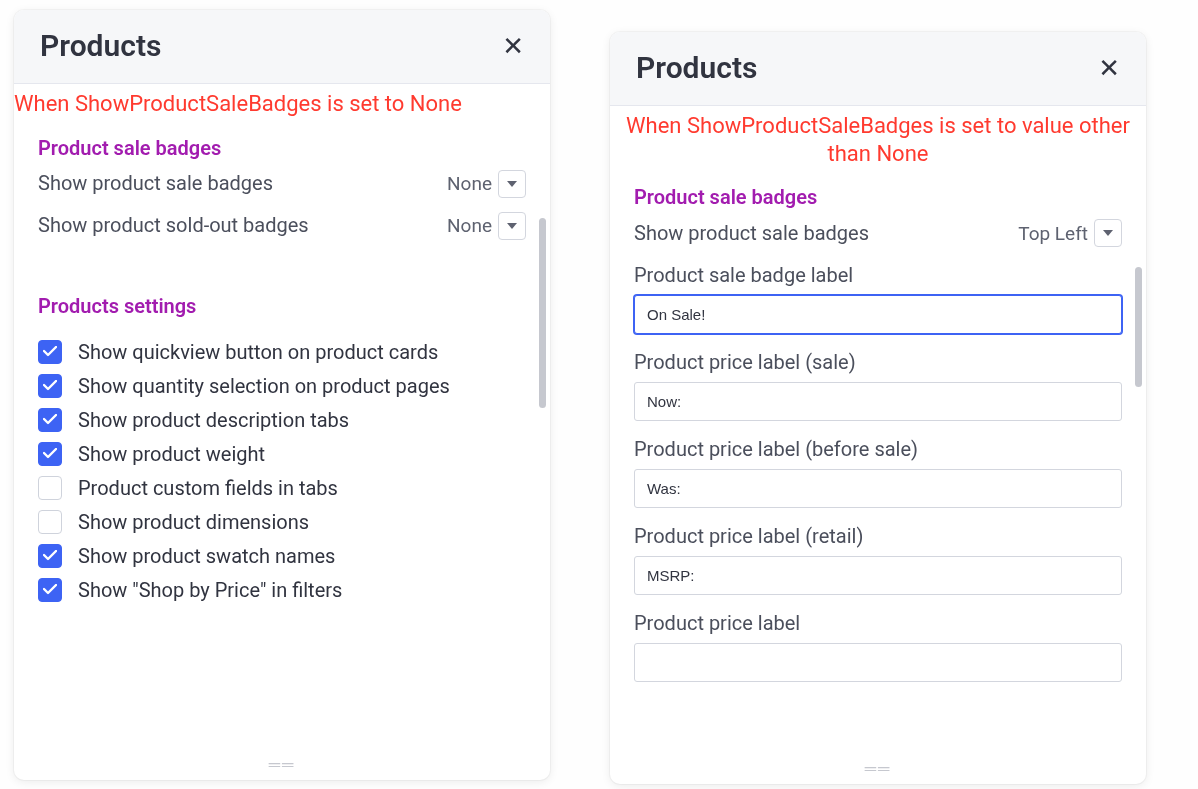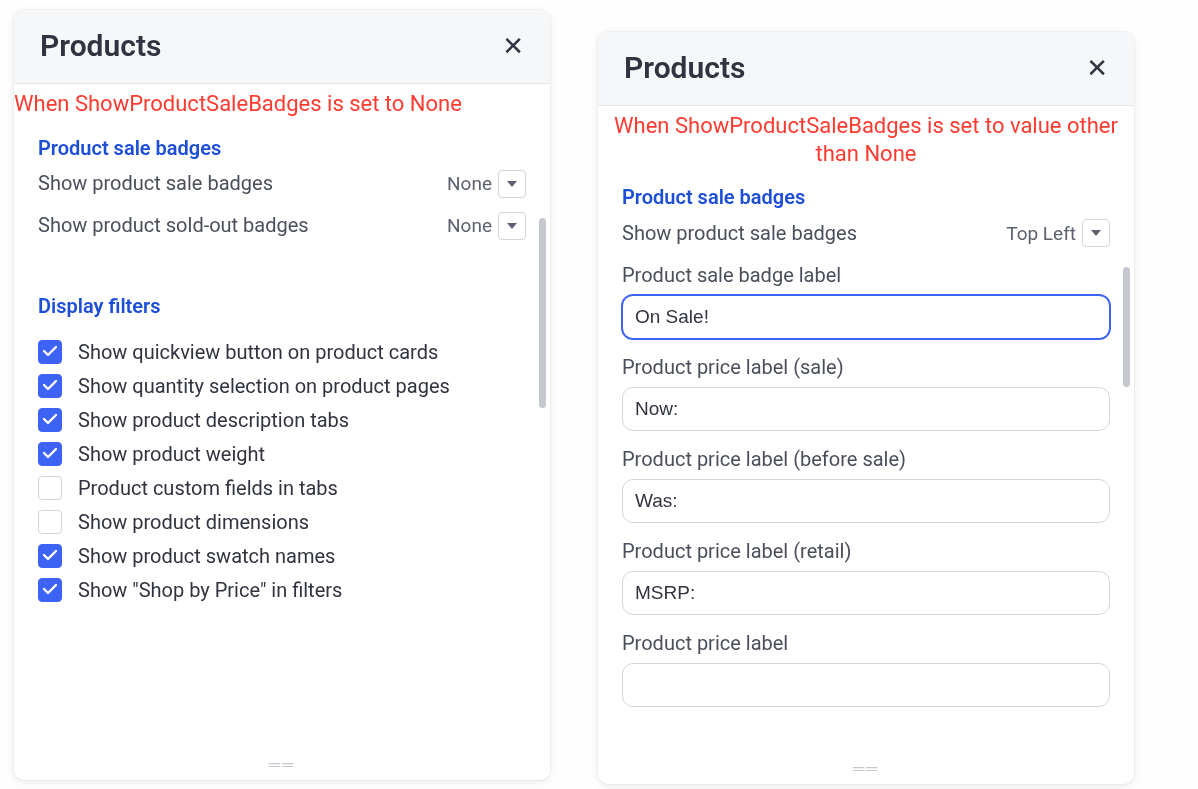--- a/index.html
+++ b/index.html
@@ -7,21 +7,21 @@
     margin: 0; padding: 0;
     background: #fefefe;
     font-family: -apple-system, BlinkMacSystemFont, "Segoe UI", Roboto, Helvetica, Arial, sans-serif;
     color: #313440;
   }
   .stage {
     width: 1198px;
     height: 789px;
     position: relative;
     display: flex;
-    gap: 48px;
+    gap: 60px;
     padding: 10px 0 0 14px;
   }
   .panel {
     position: relative;
     width: 536px;
     background: #fff;
     border-radius: 10px;
     box-shadow: 0 2px 10px rgba(0,0,0,0.08), 0 0 0 1px rgba(0,0,0,0.03);
     display: flex;
     flex-direction: column;
@@ -71,21 +71,21 @@
     right: 4px;
     width: 7px;
     height: 190px;
     background: #c6c8cf;
     border-radius: 4px;
   }
   .panel.right .scrollbar-fake { top: 96px; height: 120px; }
   .section-head {
     font-size: 20px;
     font-weight: 600;
-    color: #1d4ed8;
+    color: #a21caf;
     margin: 14px 0 10px 0;
   }
   .row {
     display: flex;
     align-items: center;
     justify-content: space-between;
     margin: 8px 0 14px 0;
   }
   .row .lbl {
     font-size: 20px;
@@ -139,23 +139,23 @@
   }
   .fieldgrp { margin: 2px 0 10px 0; }
   .fieldlbl {
     font-size: 20px;
     color: #4b4f5c;
     margin: 16px 0 8px 0;
   }
   .txt {
     width: 100%;
     border: 1px solid #d3d6de;
-    border-radius: 11px;
+    border-radius: 3px;
     padding: 10px 12px;
-    font-size: 19px;
+    font-size: 15px;
     color: #313440;
     background: #fff;
   }
   .txt.focus { border-color: #3d63f4; box-shadow: 0 0 0 1px #3d63f4; }
   .drag {
     position: absolute;
     bottom: 6px;
     left: 50%;
     transform: translateX(-50%);
     color: #c6c8cf;
@@ -201,21 +201,21 @@
           <span class="dd-btn">
             <svg viewBox="0 0 10 8">
                 <path d="M0 1 L5 7 L10 1 Z" fill="#5e6270"></path>
               </svg>
           </span>
         </div>
       </div>
 
       <div class="spacer"></div>
 
-      <div class="section-head">Display filters</div>
+      <div class="section-head">Products settings</div>
 
       <div class="chklist" id="left-checks">
           <div class="chk">
             <span class="box checked">
               <svg viewBox="0 0 14 11">
                 <path d="M1 5 L5 9 L13 1" stroke="#fff" stroke-width="2.4" fill="none" stroke-linecap="round" stroke-linejoin="round"></path>
               </svg>
             </span>
             <span class="chk-label">Show quickview button on product cards</span>
           </div>

